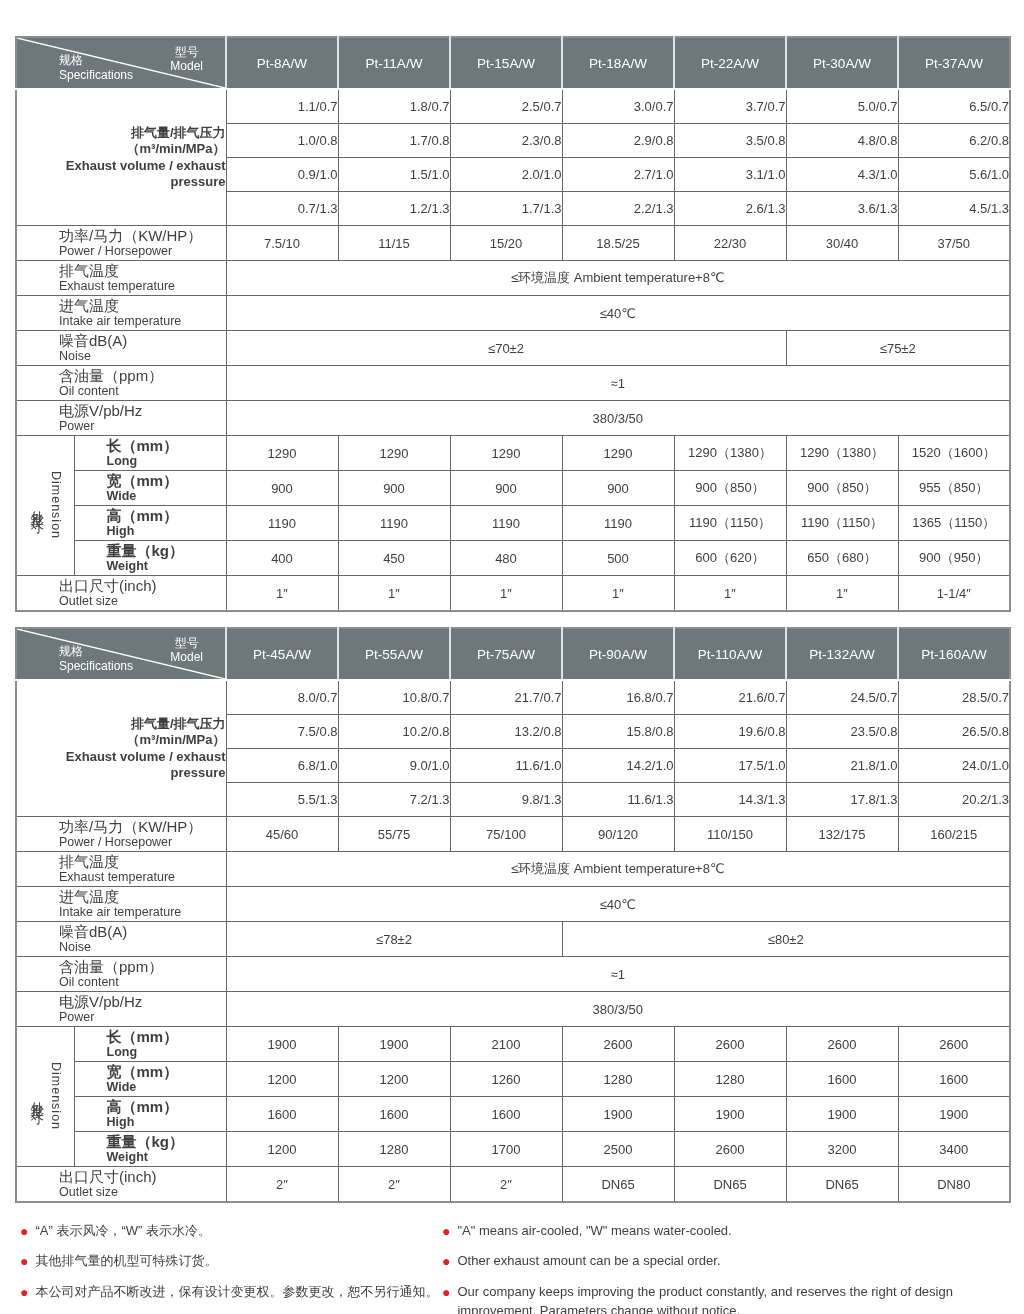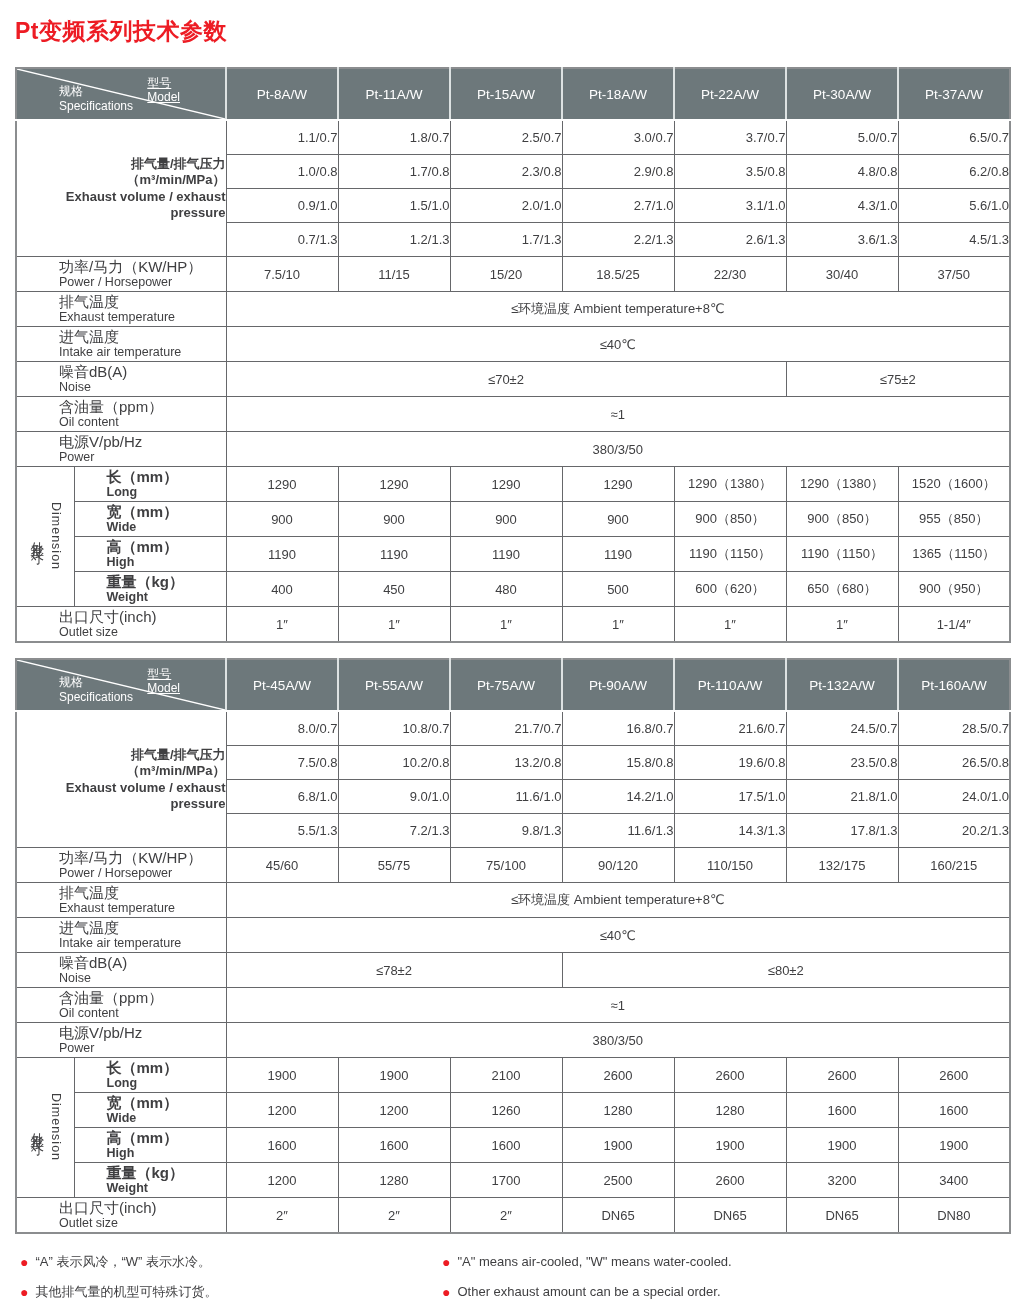--- a/index.html
+++ b/index.html
@@ -13,21 +13,21 @@
   table.t2 { margin-top:15px; }
   .t td { border:1px solid #66676a; text-align:center; font-size:13px; color:#3f3f41; height:34px; padding:0; }
   .t tr.sub td { height:33px;text-align:right; }
   .t th { padding:0; }
   .hrow th { background:#6d787b; height:50px; border-right:2px solid #dde2e2; border-bottom:2px solid #ffffff; color:#ffffff; font-weight:400; font-size:13.5px; }
   .hrow th.last { border-right:1px solid #22c55e; }
 
   .diag { position:relative; }
   .diag svg.dline { position:absolute; left:0; top:0; width:100%; height:100%; display:block; }
   .corner-bl { position:absolute; left:42px; bottom:6px; text-align:left; line-height:1.2; color:#fff; }
-  .corner-tr { position:absolute; right:45px; top:7px; text-align:left; line-height:1.2; color:#fff;text-decoration:underline; }
+  .corner-tr { position:absolute; right:22px; top:7px; text-align:center; line-height:1.2; color:#fff; }
   .corner-bl .zh, .corner-tr .zh { font-size:12px; }
   .corner-bl .en, .corner-tr .en { font-size:12px; }
 
   td.lab { text-align:left; padding-left:42px; line-height:1.15; }
   td.lab .zh { font-size:15px; }
   td.lab .en { font-size:12.5px; }
   td.big { text-align:center; padding-left:0; line-height:1.25;font-weight:bold; }
   td.sub2 { padding-left:32px;font-weight:bold; }
 
   td.dimv { vertical-align:middle; }
@@ -38,21 +38,20 @@
   .notes { display:flex; margin:18px 0 0 20px; }
   .ncol-left { width:422px; }
   .ncol-right { width:566px; }
   .note { display:flex; align-items:flex-start; margin-bottom:10px; font-size:13px; line-height:1.5; }
   .note .bullet { color:#ed1c24; margin-right:7px; font-size:14px; line-height:1.45; }
 </style>
 </head>
 <body>
 
 <div class="title-row">
-  <span class="title-zh">Pt变频系列技术参数</span>
 </div>
 
 <table class="t">
   <colgroup>
       <col style="width:58px">
       <col style="width:152px">
       <col style="width:112px">
       <col style="width:112px">
       <col style="width:112px">
       <col style="width:112px">

